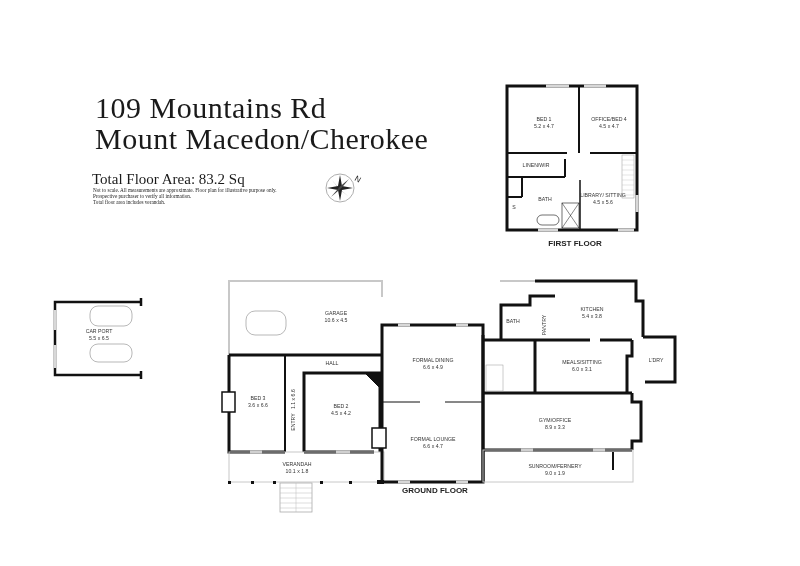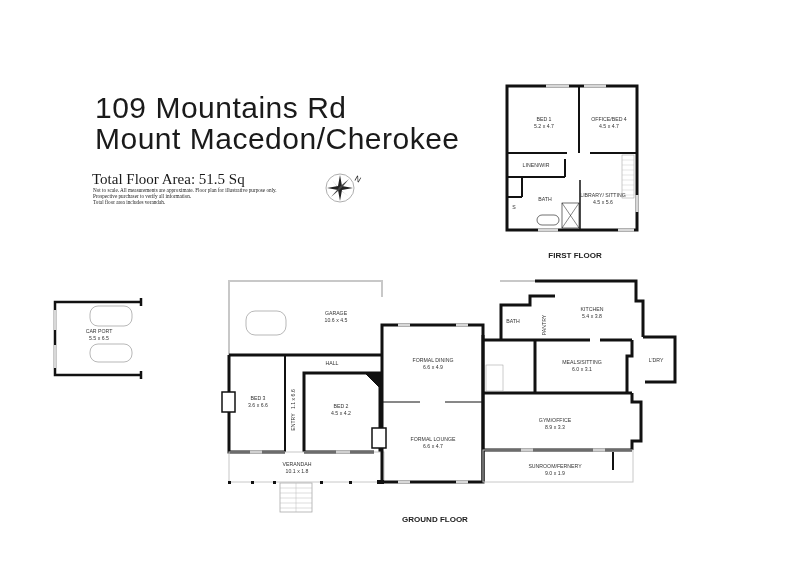--- a/index.html
+++ b/index.html
@@ -1,29 +1,29 @@
 <!DOCTYPE html>
 <html><head>
 <meta charset="utf-8">
 <style>
   html, body { margin: 0; padding: 0; background: #ffffff; }
   body { width: 800px; height: 566px; position: relative; overflow: hidden; font-family: "Liberation Sans", sans-serif; }
-  .title { position: absolute; left: 95px; font-family: Liberation Sans, sans-serif; color: #1a1a1a; font-size: 30px; line-height: 1; white-space: nowrap; letter-spacing: 0.5px; }
+  .title { position: absolute; left: 95px; font-family: Liberation Serif, serif; color: #1a1a1a; font-size: 30px; line-height: 1; white-space: nowrap; letter-spacing: 0.5px; }
   .area { position: absolute; left: 92px; top: 171px; font-family: "Liberation Serif", serif; font-size: 15px; color: #1a1a1a; }
   .note { position: absolute; left: 93px; font-family: "Liberation Serif", serif; font-size: 5.2px; color: #222; white-space: nowrap; }
   svg { position: absolute; left: 0; top: 0; }
   .lbl { position: absolute; font-size: 5.2px; color: #333; text-align: center; line-height: 1.35; white-space: nowrap; transform: translate(-50%, -50%); }
   .floor-lbl { position: absolute; font-size: 8px; font-weight: bold; color: #222; transform: translate(-50%, -50%); white-space: nowrap; }
 </style>
 </head>
 <body>
 
 <div class="title" style="top:93px;">109 Mountains Rd</div>
 <div class="title" style="top:124px;">Mount Macedon/Cherokee</div>
-<div class="area">Total Floor Area: 51.5 Sq</div>
+<div class="area">Total Floor Area: 83.2 Sq</div>
 <div class="note" style="top:187px;">Not to scale. All measurements are approximate. Floor plan for illustrative purpose only.</div>
 <div class="note" style="top:193px;">Prospective purchaser to verify all information.</div>
 <div class="note" style="top:199px;">Total floor area includes verandah.</div>
 
 <svg width="800" height="566" viewBox="0 0 800 566">
 
   <g transform="translate(340,188)">
     <circle r="14" fill="none" stroke="#999" stroke-width="0.8"></circle>
     <polygon points="0,-13 2,-2 13,0 2,2 0,13 -2,2 -13,0 -2,-2" fill="#222"></polygon>
     <polygon points="9,-9 1.5,0 -9,9 0,-1.5" fill="#444" transform="rotate(0)"></polygon>
@@ -151,31 +151,31 @@
     <line x1="613" y1="452" x2="613" y2="470" stroke-width="2"></line>
   </g>
 </svg>
 
 <div class="lbl" style="left:544px;top:123px;"><span>BED 1</span><br><span>5.2 x 4.7</span></div>
 <div class="lbl" style="left:609px;top:123px;"><span>OFFICE/BED 4</span><br><span>4.5 x 4.7</span></div>
 <div class="lbl" style="left:536px;top:166px;">LINEN/WIR</div>
 <div class="lbl" style="left:545px;top:200px;">BATH</div>
 <div class="lbl" style="left:603px;top:199px;"><span>LIBRARY/ SITTING</span><br><span>4.5 x 5.6</span></div>
 <div class="lbl" style="left:514px;top:208px;">S</div>
-<div class="floor-lbl" style="left:575px;top:243px;margin-top:12px;">FIRST FLOOR</div>
+<div class="floor-lbl" style="left:575px;top:243px;">FIRST FLOOR</div>
 
 <div class="lbl" style="left:99px;top:335px;"><span>CAR PORT</span><br><span>5.5 x 6.5</span></div>
 <div class="lbl" style="left:336px;top:317px;"><span>GARAGE</span><br><span>10.6 x 4.5</span></div>
 <div class="lbl" style="left:332px;top:364px;">HALL</div>
 <div class="lbl" style="left:258px;top:402px;"><span>BED 3</span><br><span>3.6 x 6.6</span></div>
 <div class="lbl" style="left:294px;top:410px;transform:translate(-50%,-50%) rotate(-90deg);"><span>ENTRY</span> &nbsp; <span>1.1 x 6.6</span></div>
 <div class="lbl" style="left:341px;top:410px;"><span>BED 2</span><br><span>4.5 x 4.2</span></div>
 <div class="lbl" style="left:297px;top:468px;"><span>VERANDAH</span><br><span>10.1 x 1.8</span></div>
 <div class="lbl" style="left:433px;top:364px;"><span>FORMAL DINING</span><br><span>6.6 x 4.9</span></div>
 <div class="lbl" style="left:433px;top:443px;"><span>FORMAL LOUNGE</span><br><span>6.6 x 4.7</span></div>
 <div class="lbl" style="left:513px;top:322px;">BATH</div>
 <div class="lbl" style="left:545px;top:325px;transform:translate(-50%,-50%) rotate(-90deg);">PANTRY</div>
 <div class="lbl" style="left:592px;top:313px;"><span>KITCHEN</span><br><span>5.4 x 3.8</span></div>
 <div class="lbl" style="left:582px;top:366px;"><span>MEALS/SITTING</span><br><span>6.0 x 3.1</span></div>
 <div class="lbl" style="left:656px;top:361px;">L'DRY</div>
 <div class="lbl" style="left:555px;top:424px;"><span>GYM/OFFICE</span><br><span>8.9 x 3.3</span></div>
 <div class="lbl" style="left:555px;top:470px;"><span>SUNROOM/FERNERY</span><br><span>9.0 x 1.9</span></div>
-<div class="floor-lbl" style="left:435px;top:519px;">GROUND FLOOR</div>
+<div class="floor-lbl" style="left:435px;top:490px;">GROUND FLOOR</div>
 
 </body></html>

